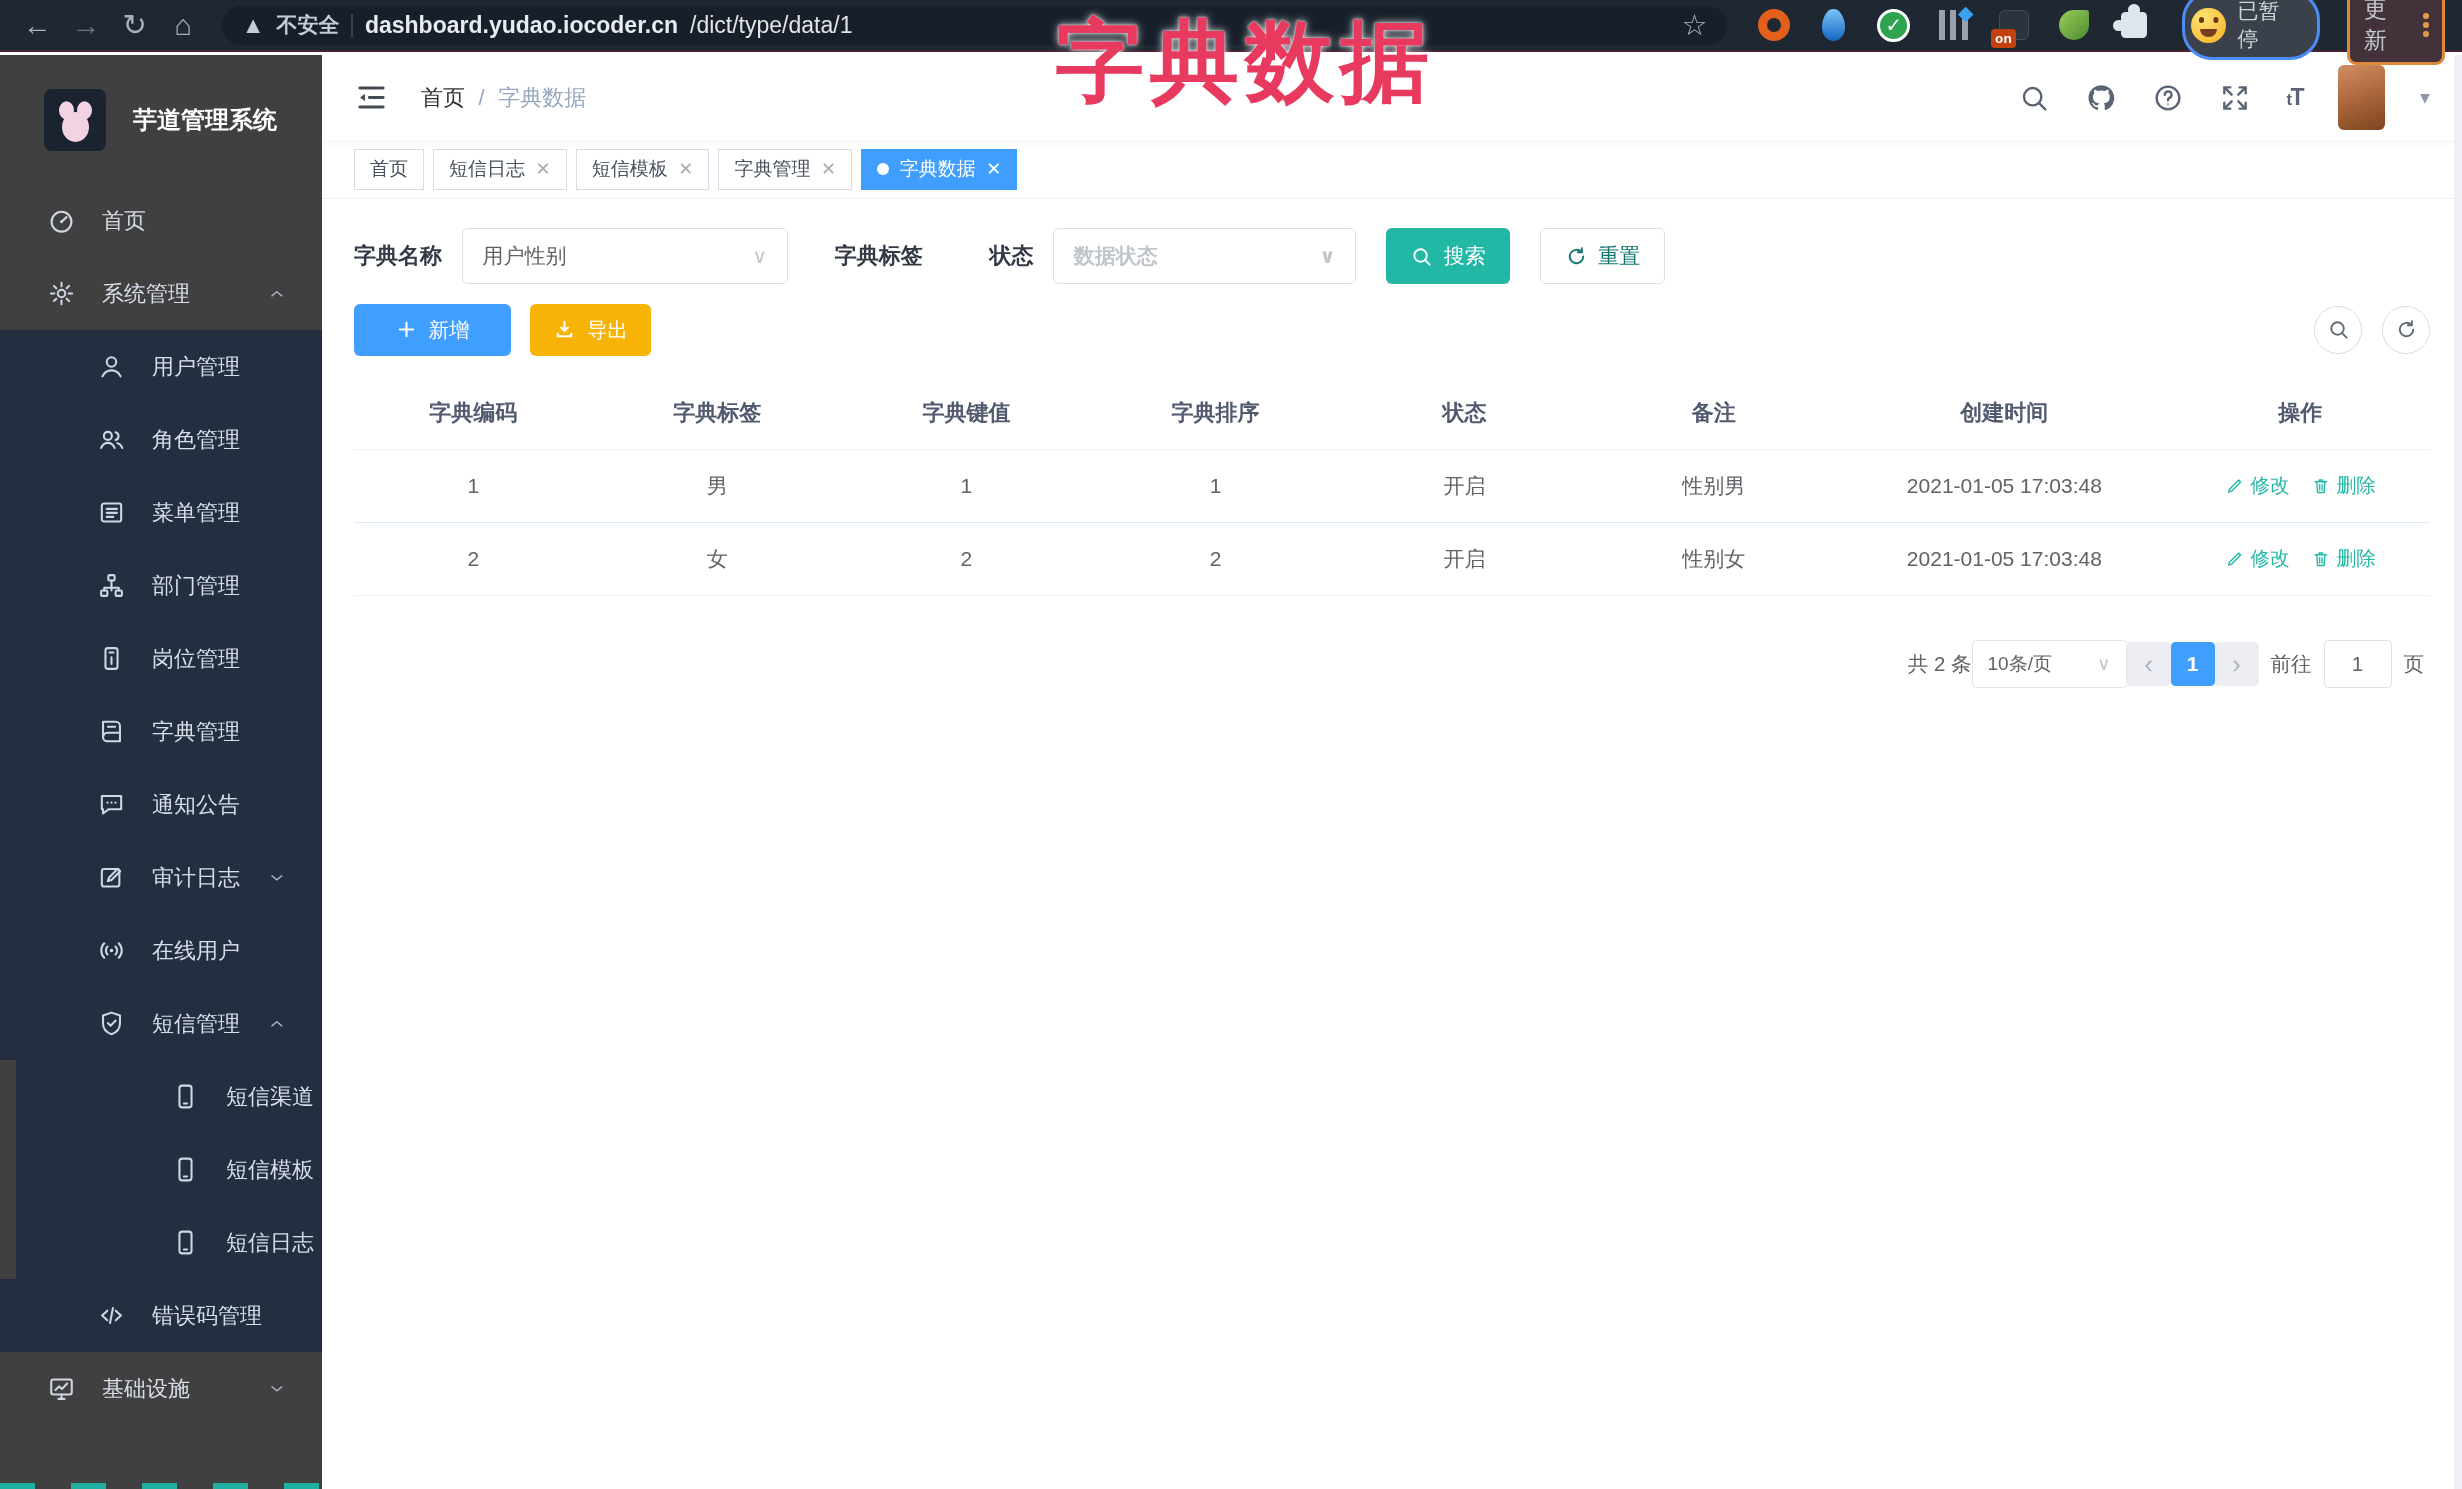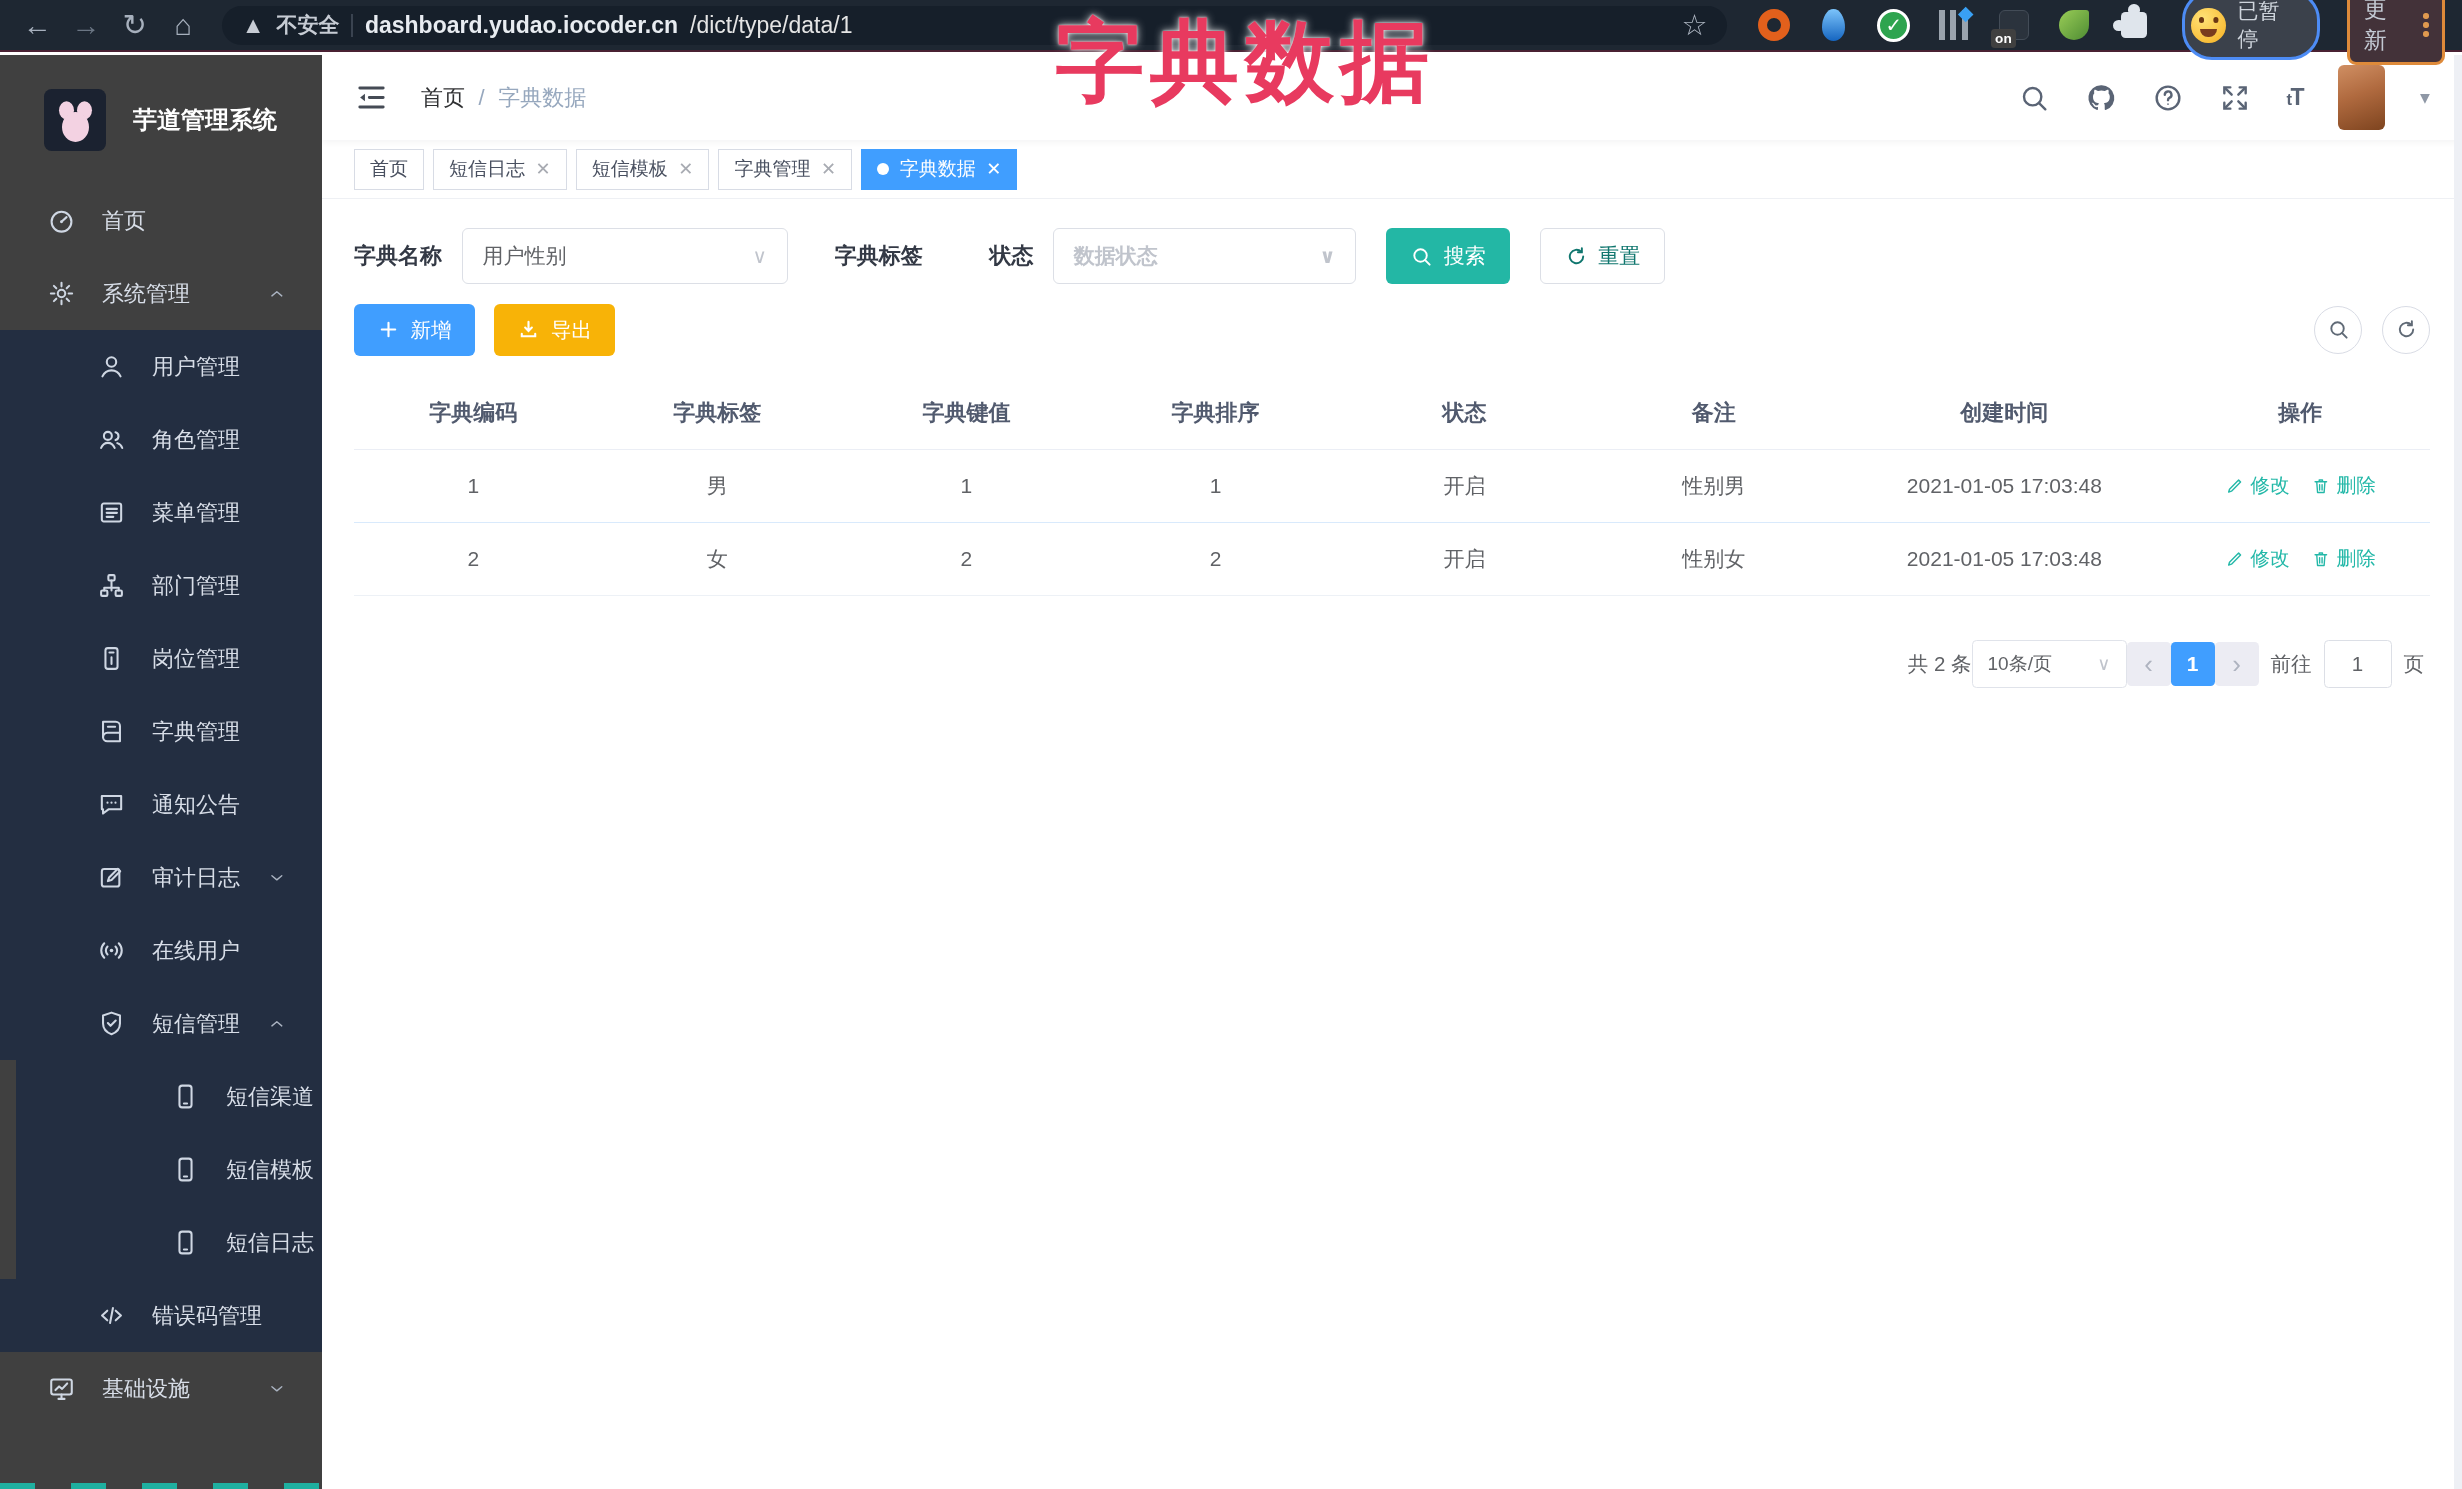--- a/index.html
+++ b/index.html
@@ -25,21 +25,21 @@
   .ext { width:36px; height:36px; display:flex; align-items:center; justify-content:center; position:relative; }
   .ext-orange { width:32px; height:32px; border-radius:50%; border:9px solid #e2601c; }
   .ext-drop { width:23px; height:32px; background:linear-gradient(180deg,#7cc4fb,#1565c0);
     border-radius:50% 50% 50% 50%/58% 58% 42% 42%; }
   .ext-green { width:33px; height:33px; border-radius:50%; background:#2ea44f; border:3.8px solid #fff;
     color:#fff; font-size:19.7px; display:flex; align-items:center; justify-content:center; font-weight:bold; }
   .ext-bars { width:29px; height:30px;
     background:linear-gradient(90deg,#9aa3ad 0 6px,transparent 6px 11.4px,#9aa3ad 11.4px 17.4px,transparent 17.4px 23px,#9aa3ad 23px 29px); }
   .ext-diamond { position:absolute; top:1.5px; right:0; width:11.4px; height:11.4px; background:#39a0f4; transform:rotate(45deg); }
   .ext-dark { width:30px; height:30px; border-radius:6px; background:#2b333d; border:1.5px solid #434c57; }
-  .on-badge { position:absolute; bottom:-4.5px; left:-4.5px; background:#404040; color:#fff;
+  .on-badge { position:absolute; bottom:-4.5px; left:-4.5px; background:#c2410c; color:#fff;
     font-size:13.6px; line-height:1; padding:2.3px 3.8px; border-radius:3.8px; font-weight:bold; }
   .ext-leaf { width:30px; height:30px; background:linear-gradient(135deg,#9acd57,#4e8c33);
     border-radius:50% 10% 50% 50%; }
   .puz { position:relative; width:26px; height:26px; background:#dfe5ec; border-radius:4.5px; }
   .puz::before { content:''; position:absolute; top:-7.6px; left:7.6px; width:11.4px; height:11.4px; border-radius:50%; background:#dfe5ec; }
   .puz::after  { content:''; position:absolute; left:-7.6px; top:7.6px; width:11.4px; height:11.4px; border-radius:50%; background:#dfe5ec; }
   .profile-pill { display:flex; align-items:center; gap:12px; margin-left:23px;
     border:3px solid #4d8cf5; border-radius:30px; background:#3b414b; padding:3.8px 18px 3.8px 6px; cursor:pointer; }
   .emoji { width:35px; height:35px; border-radius:50%;
     background:radial-gradient(circle at 35% 30%,#ffe277,#f7b021); position:relative; }
@@ -115,21 +115,21 @@
   .select .sel-chev { color:#c0c4cc; font-size:19.7px; }
   .inputbox { width:326px; color:#c0c4cc; cursor:text; }
   .f-gap { width:47px; flex-shrink:0; }
   .btn { height:56px; border-radius:6px; display:inline-flex; align-items:center; justify-content:center;
     gap:10.6px; font-size:21px; padding:0 24px; cursor:pointer; border:none; white-space:nowrap; }
   .btn svg { width:23px; height:23px; }
   .btn-search { background:#23b7a5; color:#fff; }
   .btn-reset { background:#fff; border:1.5px solid #dcdfe6; color:#0f766e; margin-left:30px; }
 
   .toolbar-row { display:flex; align-items:center; margin:9px 0 6px; }
-  .btn-add { background:#409eff; color:#fff; height:52px; padding:0 23px; font-size:20.5px; }
+  .btn-add { background:#409eff; color:#fff; height:52px; padding:0 41px; font-size:20.5px; }
   .btn-export { background:#f8b307; color:#fff; height:52px; padding:0 23px; font-size:20.5px; margin-left:19.7px; }
   .circle-btns { margin-left:auto; display:flex; gap:19.7px; }
   .circle { width:48px; height:48px; border-radius:50%; border:1.5px solid #d9dce5; background:#fff;
     display:flex; align-items:center; justify-content:center; color:#606a76; cursor:pointer; }
   .circle svg { width:23px; height:23px; }
 
   .table-wrap { margin-top:21px; }
   table { width:100%; border-collapse:collapse; table-layout:fixed; }
   th { height:73px; font-size:22px; color:#515a6e; font-weight:bold; text-align:center;
     border-bottom:1.5px solid #ebeef5; }

